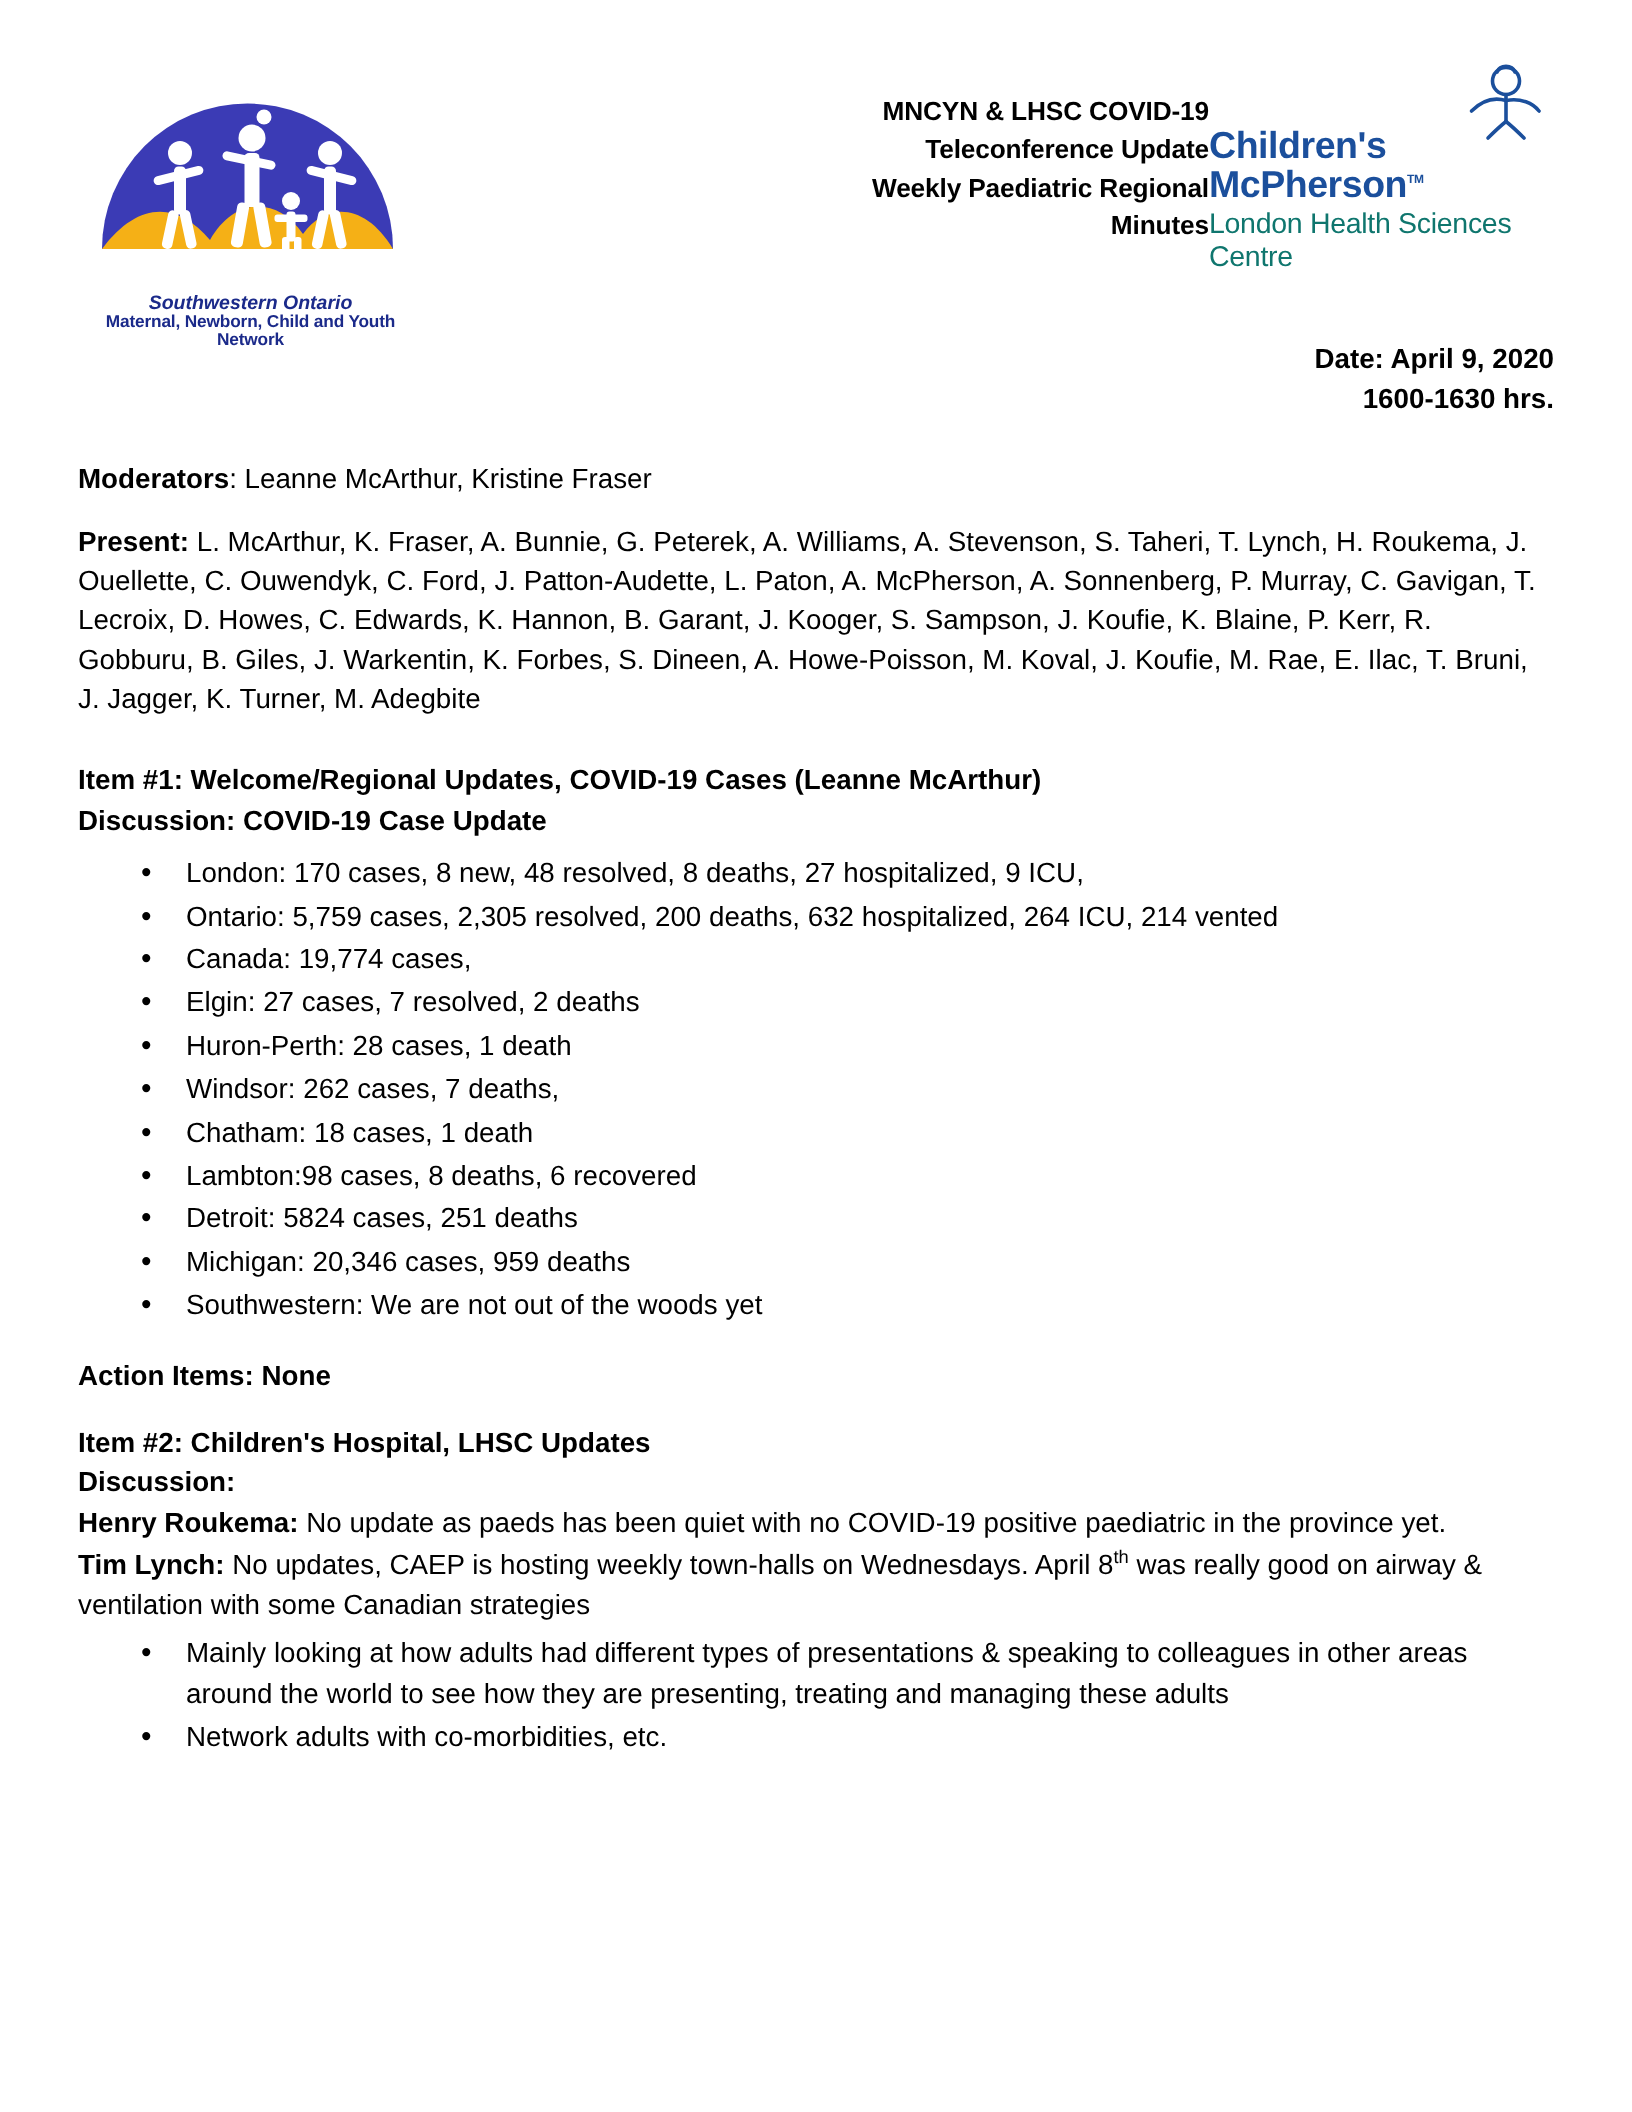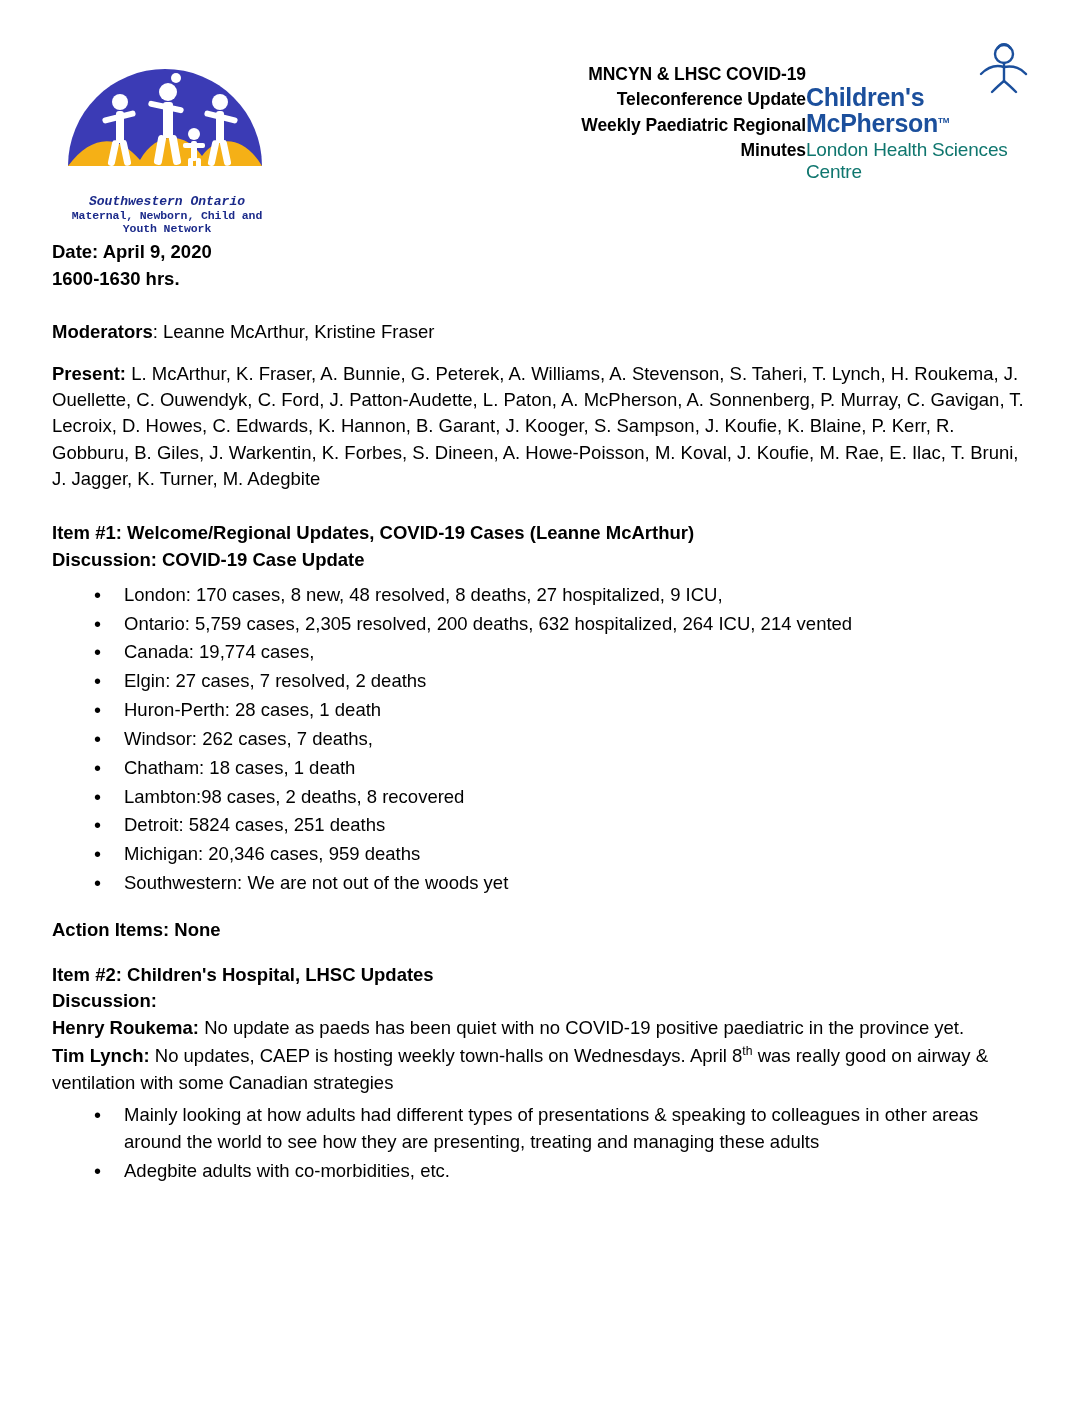--- a/index.html
+++ b/index.html
@@ -77,23 +77,23 @@
     font-size: 8px;
     vertical-align: super;
   }
 
   
   .doc-body {
     font-size: 18.5px;
     line-height: 1.42;
   }
   .date-block {
-    text-align: left;
-    font-weight: 700;
-    margin-top: 33px;
+    text-align: right;
+    font-weight: 700;
+    margin-top: 20px;
     margin-bottom: 26px;
     line-height: 1.45;
   }
   .para {
     margin: 0 0 16px 0;
   }
   .para.tight { margin-bottom: 2px; }
   .lbl { font-weight: 700; }
   .section-head {
     font-weight: 700;
@@ -157,21 +157,21 @@
           <rect x="170" y="92" width="7" height="26" rx="3" transform="rotate(-12 173 105)"></rect>
 
           <circle cx="142" cy="86" r="6"></circle>
           <rect x="139" y="93" width="6" height="20" rx="2"></rect>
           <rect x="131" y="95" width="22" height="5" rx="2"></rect>
           <rect x="136" y="110" width="5" height="14" rx="2"></rect>
           <rect x="144" y="110" width="5" height="14" rx="2"></rect>
           <circle cx="124" cy="30" r="5"></circle>
         </g>
       </svg>
-      <div style="text-align:center;margin-top:-4px;font-family:Liberation Mono, monospace;">
+      <div style="text-align:center;margin-top:-4px;">
         <div style="color:#1b2a8a;font-style:italic;font-weight:700;font-size:13px;">Southwestern Ontario</div>
         <div style="color:#1b2a8a;font-weight:700;font-size:11.5px;letter-spacing:-0.1px;">Maternal, Newborn, Child and Youth Network</div>
       </div>
     </div>
 
     <div class="header-title">
       <div>MNCYN &amp; LHSC COVID-19</div>
       <div>Teleconference Update</div>
       <div>Weekly Paediatric Regional</div>
       <div>Minutes</div>
@@ -221,21 +221,21 @@
     <div class="section-head">Discussion: COVID-19 Case Update</div>
 
     <ul class="bullets">
       <li>London: 170 cases, 8 new, 48 resolved, 8 deaths, 27 hospitalized, 9 ICU,</li>
       <li>Ontario: 5,759 cases, 2,305 resolved, 200 deaths, 632 hospitalized, 264 ICU, 214 vented</li>
       <li>Canada: 19,774 cases,</li>
       <li>Elgin: 27 cases, 7 resolved, 2 deaths</li>
       <li>Huron-Perth: 28 cases, 1 death</li>
       <li>Windsor: 262 cases, 7 deaths,</li>
       <li>Chatham: 18 cases, 1 death</li>
-      <li>Lambton:98 cases, 2 deaths, 8 recovered</li>
+      <li>Lambton:98 cases, 8 deaths, 6 recovered</li>
       <li>Detroit: 5824 cases, 251 deaths</li>
       <li>Michigan: 20,346 cases, 959 deaths</li>
       <li>Southwestern: We are not out of the woods yet</li>
     </ul>
 
     <div class="block-gap"></div>
 
     <div class="section-head">Action Items:  None</div>
 
     <div class="block-gap"></div>
@@ -246,17 +246,17 @@
     <p class="para tight">
       <span class="lbl">Henry Roukema:</span><span> No update as paeds has been quiet with no COVID-19 positive paediatric in the province yet.</span>
     </p>
 
     <p class="para tight">
       <span class="lbl">Tim Lynch:</span><span> No updates, CAEP is hosting weekly town-halls on Wednesdays.  April 8</span><sup>th</sup><span> was really good on airway &amp; ventilation with some Canadian strategies</span>
     </p>
 
     <ul class="bullets" style="margin-top:6px;">
       <li>Mainly looking at how adults had different types of presentations &amp; speaking to colleagues in other areas around the world to see how they are presenting, treating and managing these adults</li>
-      <li>Adegbite adults with co-morbidities, etc.</li>
+      <li>Network adults with co-morbidities, etc.</li>
     </ul>
 
   </div>
 </div>
 
 </body></html>

